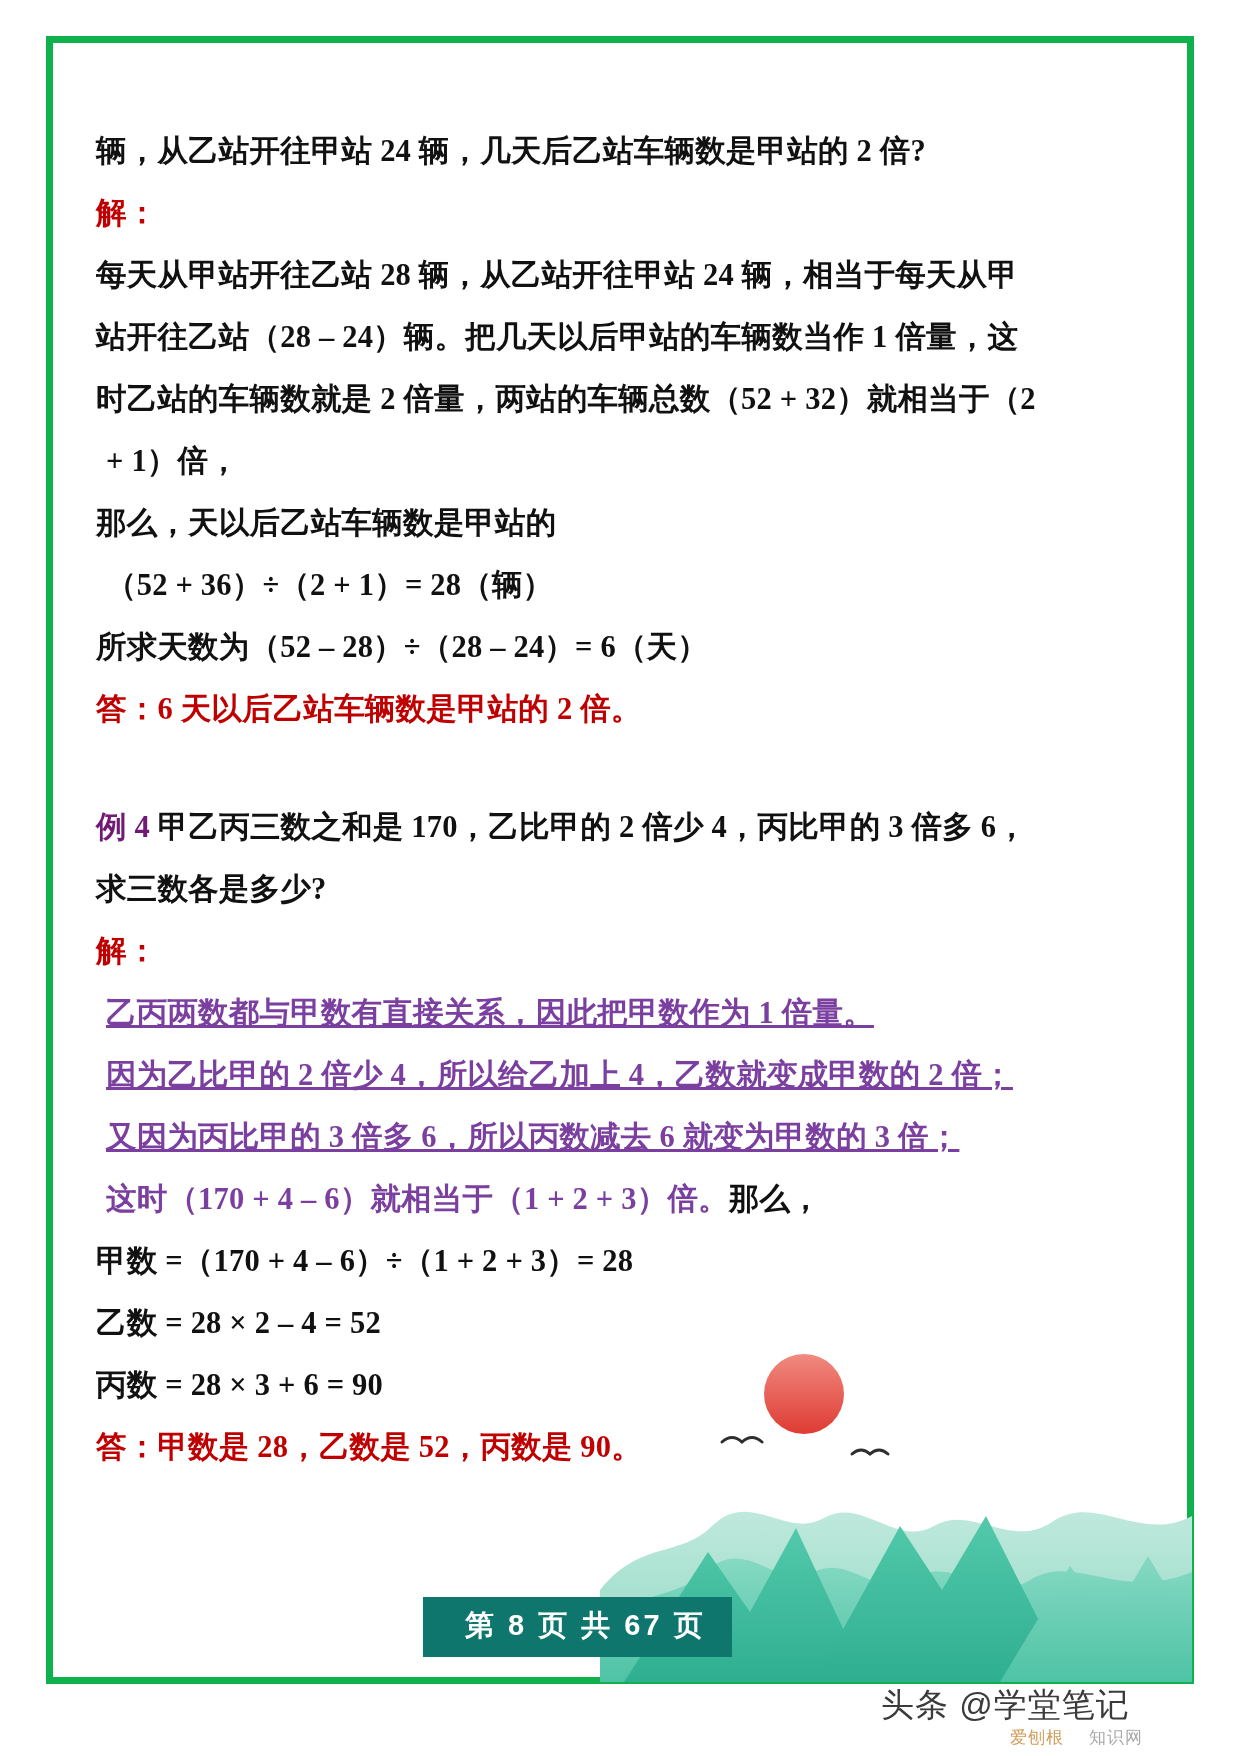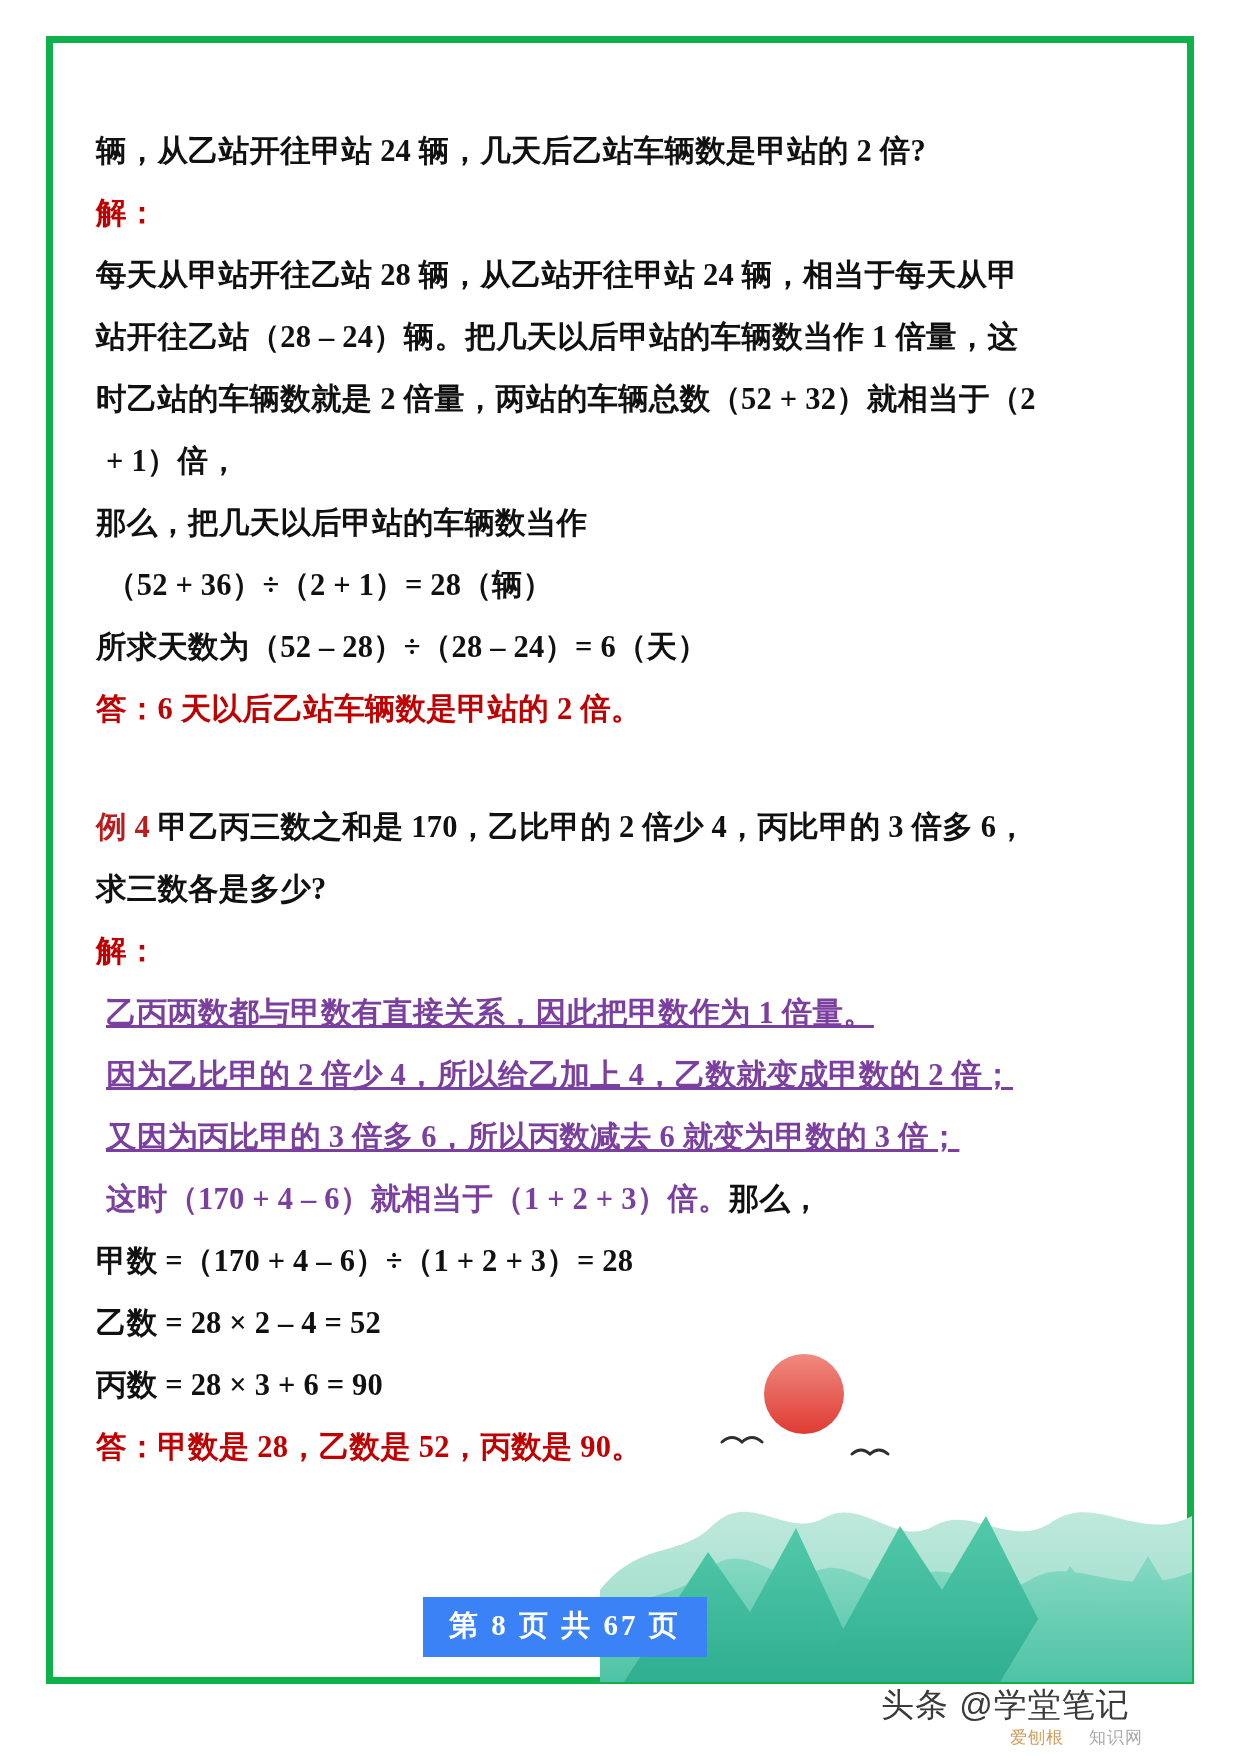--- a/index.html
+++ b/index.html
@@ -49,39 +49,39 @@
   .line {
     font-size: 30.5px;
     font-weight: bold;
     letter-spacing: 0.2px;
     color: #111111;
     line-height: 62px;
     white-space: nowrap;
   }
   .line.red    { color: #c00000; }
   .line.purple { color: #7b3fa0; text-decoration: underline; }
-  .ink-red    { color: #b91c1c; margin-top: 44px; }
+  .ink-red    { color: #701a75; margin-top: 44px; }
   .ink-purple { color: #7b3fa0; }
   .ink-black  { color: #111111; }
   .gap-lg { height: 56px; }
   .indent { padding-left: 10px; }
 
   
   #page-banner {
     position: absolute;
     left: 423px;
     top: 1597px;
-    background: #3b82f6;
+    background: #0f766e;
     color: #ffffff;
     font-size: 29px;
     font-weight: bold;
     letter-spacing: 3px;
-    padding: 9px 26px 11px 26px;
-    white-space: nowrap;
-    font-family: Liberation Serif, serif;
+    padding: 9px 26px 11px 42px;
+    white-space: nowrap;
+    font-family: Liberation Sans, sans-serif;
   }
 
   
   #toutiao-watermark {
     position: absolute;
     left: 873px;
     top: 1683px;
     font-size: 33px;
     font-weight: normal;
     color: #2b2b2b;
@@ -160,21 +160,21 @@
 <div id="content">
 
   <div class="line">辆，从乙站开往甲站 24 辆，几天后乙站车辆数是甲站的 2 倍?</div>
 
   <div class="line red">解：</div>
 
   <div class="line">每天从甲站开往乙站 28 辆，从乙站开往甲站 24 辆，相当于每天从甲</div>
   <div class="line">站开往乙站（28 – 24）辆。把几天以后甲站的车辆数当作 1 倍量，这</div>
   <div class="line">时乙站的车辆数就是 2 倍量，两站的车辆总数（52 + 32）就相当于（2</div>
   <div class="line indent">+ 1）倍，</div>
-  <div class="line">那么，把几天以后甲站的车辆数当作</div>
+  <div class="line">那么，天以后乙站车辆数是甲站的</div>
   <div class="line indent">（52 + 36）÷（2 + 1）= 28（辆）</div>
   <div class="line">所求天数为（52 – 28）÷（28 – 24）= 6（天）</div>
 
   <div class="line red">答：6 天以后乙站车辆数是甲站的 2 倍。</div>
 
   <div class="gap-lg"></div>
 
   <div class="line">
     <span class="ink-red">例 4</span><span>&nbsp;</span><span class="ink-black">甲乙丙三数之和是 170，乙比甲的 2 倍少 4，丙比甲的 3 倍多 6，</span>
   </div>

